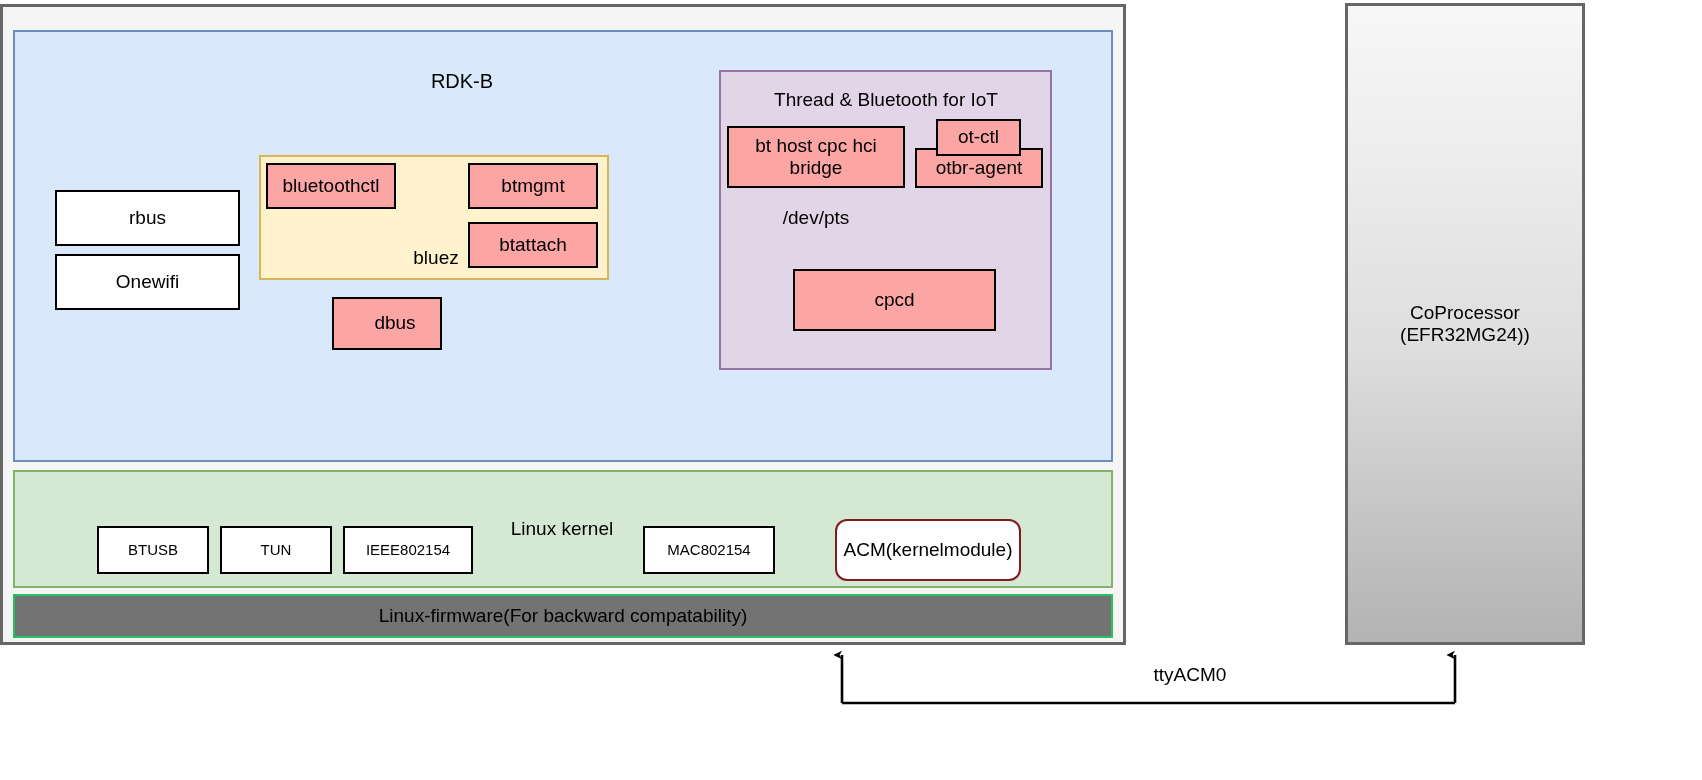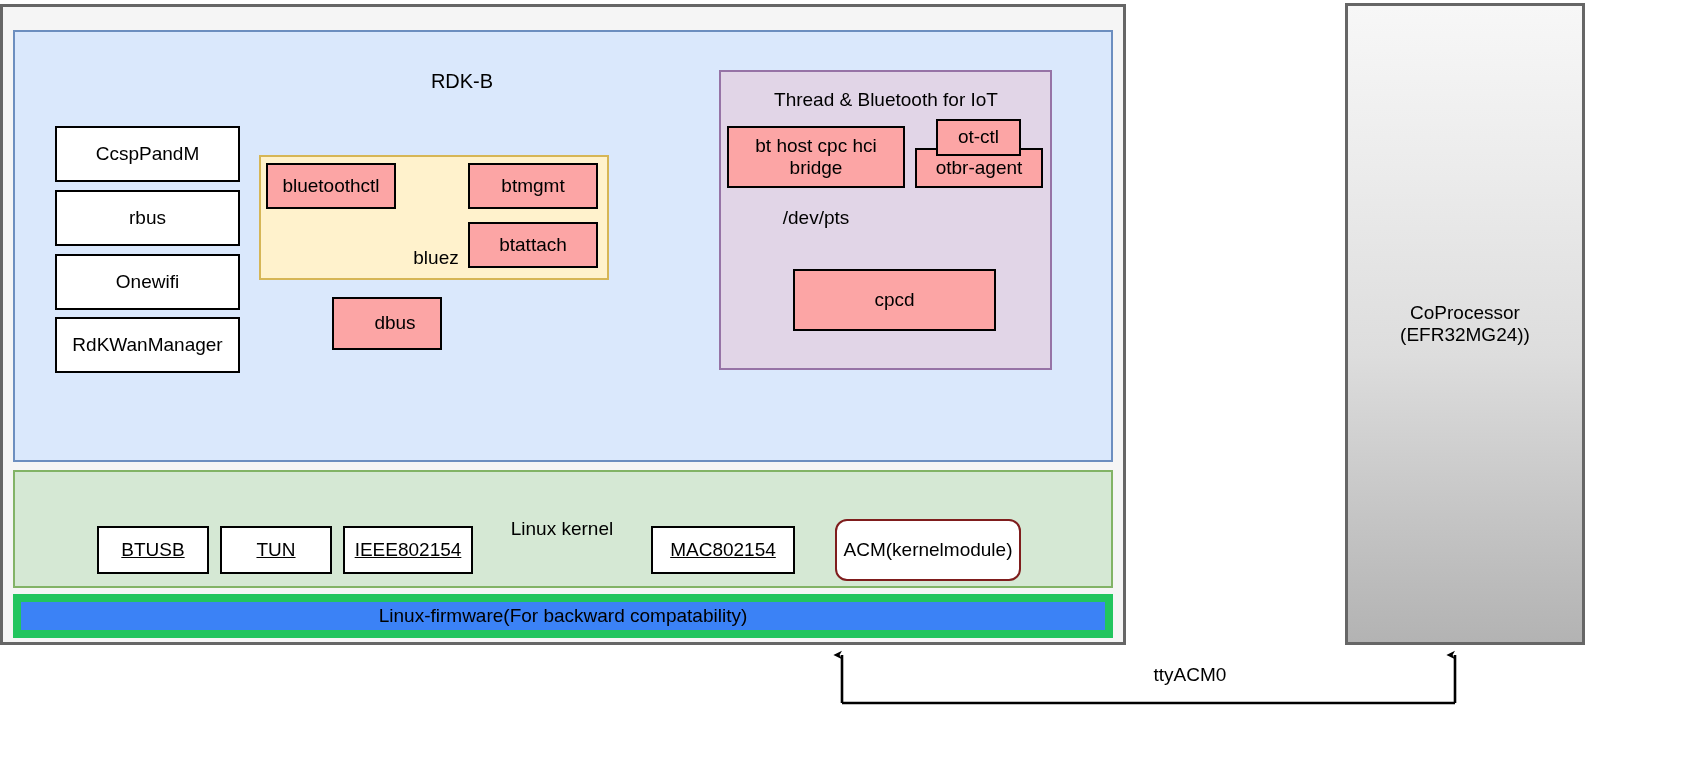--- a/index.html
+++ b/index.html
@@ -145,49 +145,48 @@
   .kernel-title {
     left: 499px;
     top: 516px;
     width: 126px;
     height: 26px;
     font-size: 19px;
   }
   .kmod {
     background: #ffffff;
     border: 2px solid #000000;
-    font-size: 19px;
+    font-size: 15px;
     top: 526px;
     height: 48px;
-    text-decoration: underline;
   }
   .btusb       { left: 97px;  width: 112px; }
   .tun         { left: 220px; width: 112px; }
   .ieee802154  { left: 343px; width: 130px; }
-  .mac802154   { left: 643px; width: 144px; margin-left: 8px; }
+  .mac802154   { left: 643px; width: 132px; }
   .acm {
     background: #ffffff;
     border: 2px solid #7f1d1d;
     border-radius: 12px;
     font-size: 19px;
     left: 803px;
     top: 519px;
     width: 186px;
     height: 62px;
     margin-left: 32px;
   }
 
   
   .firmware {
     left: 13px;
     top: 594px;
     width: 1100px;
     height: 44px;
-    background: #3b82f6;
-    border: 8px solid #22c55e;
+    background: #737373;
+    border: 2px solid #22c55e;
     font-size: 19px;
   }
 
   
   .coprocessor {
     left: 1345px;
     top: 3px;
     width: 240px;
     height: 642px;
     background: linear-gradient(to bottom, #f7f7f7 0%, #ececec 25%, #dddddd 55%, #c5c5c5 80%, #b3b3b3 100%);
@@ -219,24 +218,22 @@
 </head>
 <body>
 
 <div id="canvas">
 
   <div class="node host-shell"></div>
 
   <div class="node rdkb"></div>
   <div class="node rdkb-title">RDK-B</div>
 
-  <div class="node proc-box proc-0">CcspPandM</div>
   <div class="node proc-box proc-1">rbus</div>
   <div class="node proc-box proc-2">Onewifi</div>
-  <div class="node proc-box proc-3">RdKWanManager</div>
 
   <div class="node bluez-group"></div>
   <div class="node bluez-label">bluez</div>
   <div class="node white-box bluetoothctl">bluetoothctl</div>
   <div class="node white-box btmgmt">btmgmt</div>
   <div class="node white-box btattach">btattach</div>
 
   <div class="node white-box dbus">dbus</div>
 
   <div class="node iot-group"></div>

